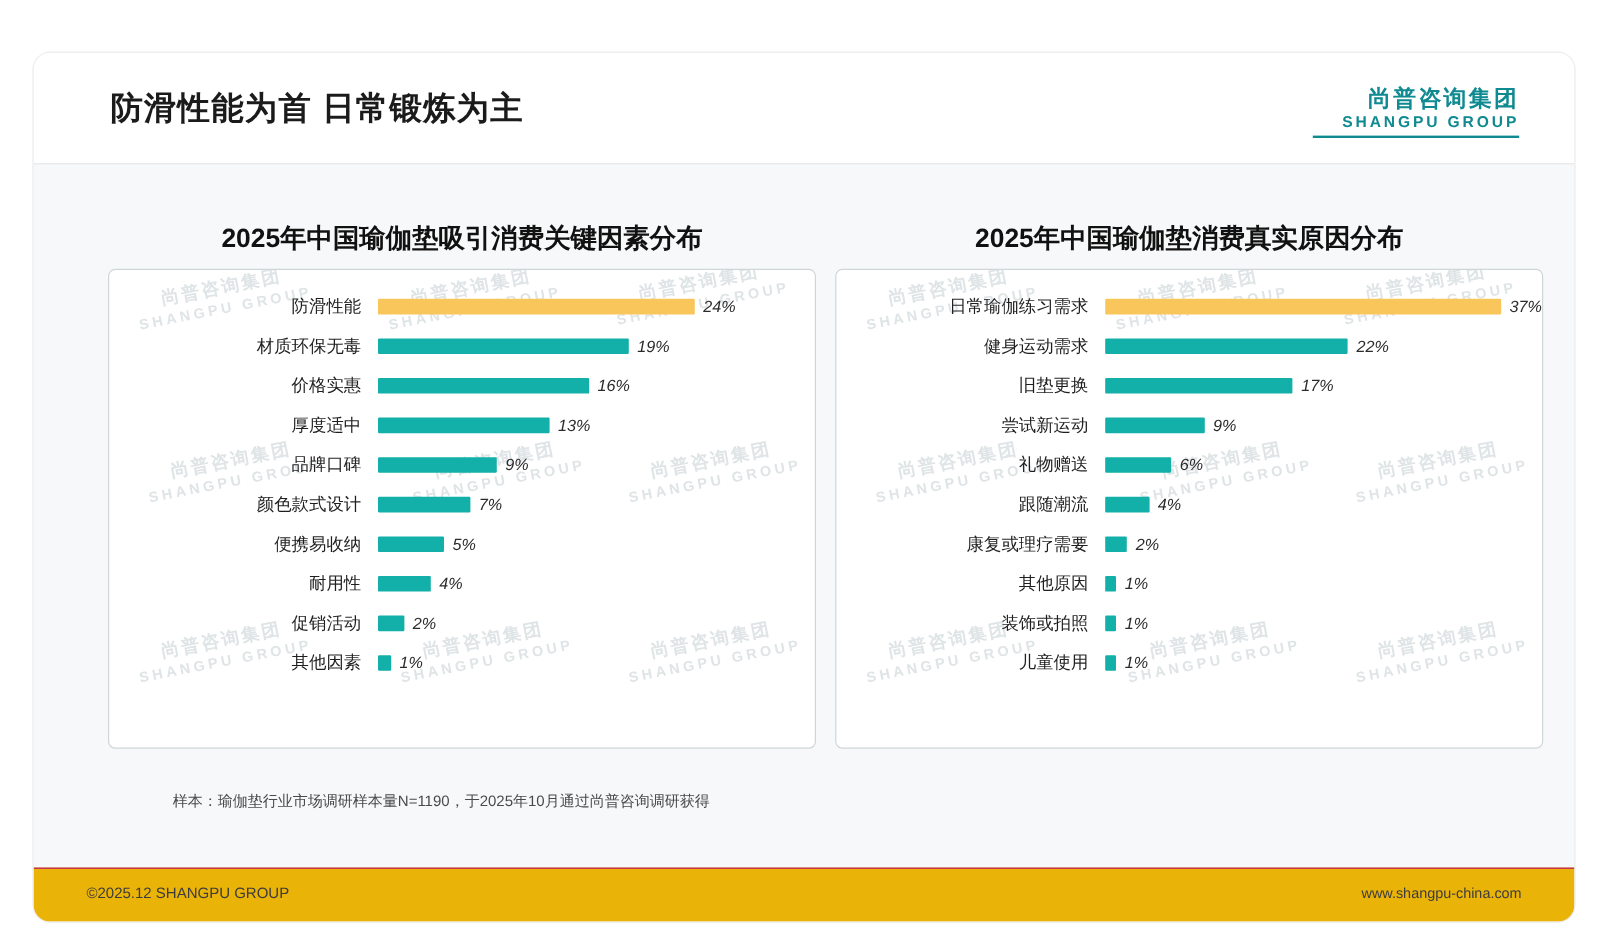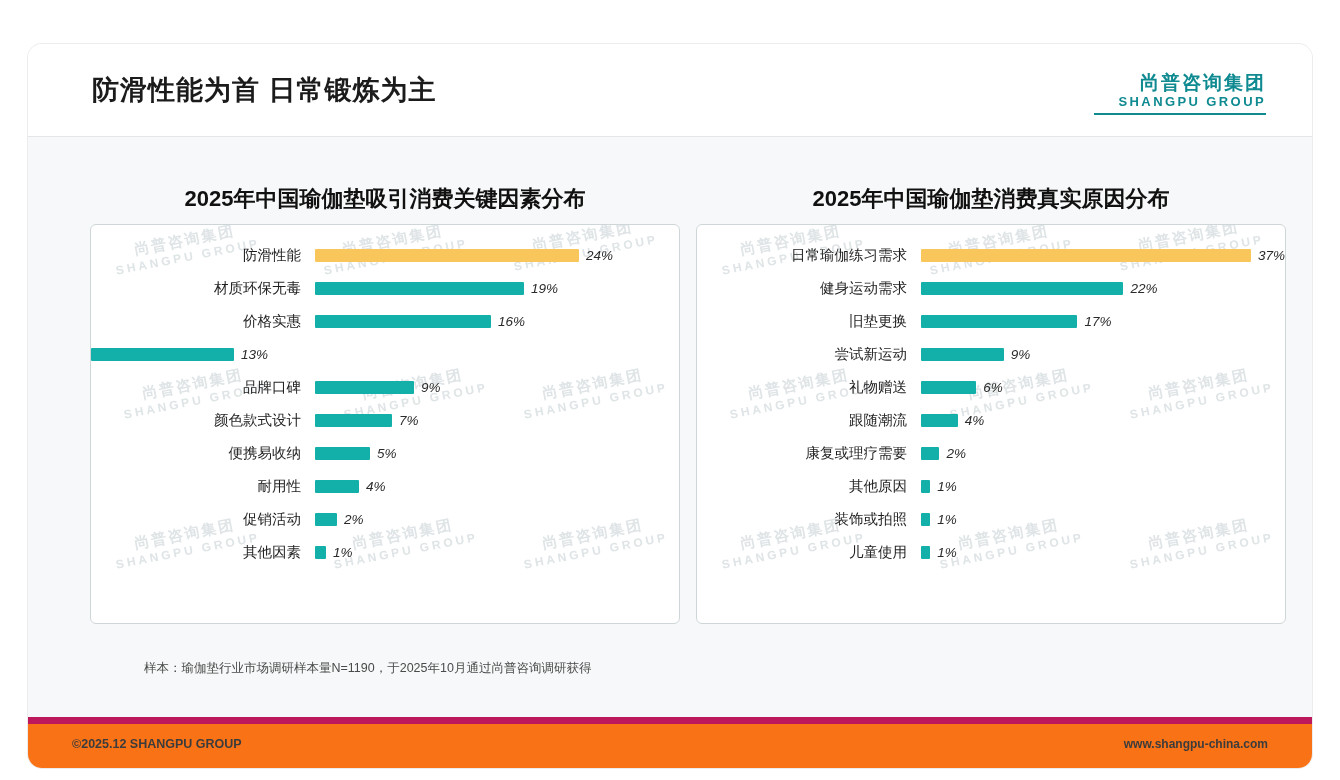--- a/index.html
+++ b/index.html
@@ -156,23 +156,22 @@
     top: 616px;
     font-size: 12.5px;
     color: #4a4a4a;
   }
   .footer-bar {
     position: absolute;
     left: 0;
     bottom: 0;
     width: 100%;
     height: 44px;
-    background: #f97316;
-    border-top: 7px solid #be185d;
-    font-weight: bold;
+    background: #eab308;
+    border-top: 1px solid #be185d;
   }
   .copyright {
     position: absolute;
     left: 44px;
     top: 13px;
     font-size: 12.5px;
     color: #3c3c3c;
   }
   .website {
     position: absolute;
@@ -251,20 +250,21 @@
             </div>
           </div>
           <div class="row">
             <div class="row-label">价格实惠</div>
             <div class="bar-wrap">
               <div class="bar" style="width: 176px;"></div>
               <div class="bar-value">16%</div>
             </div>
           </div>
           <div class="row">
+            <div class="row-label">厚度适中</div>
             <div class="bar-wrap">
               <div class="bar" style="width: 143px;"></div>
               <div class="bar-value">13%</div>
             </div>
           </div>
           <div class="row">
             <div class="row-label">品牌口碑</div>
             <div class="bar-wrap">
               <div class="bar" style="width: 99px;"></div>
               <div class="bar-value">9%</div>

